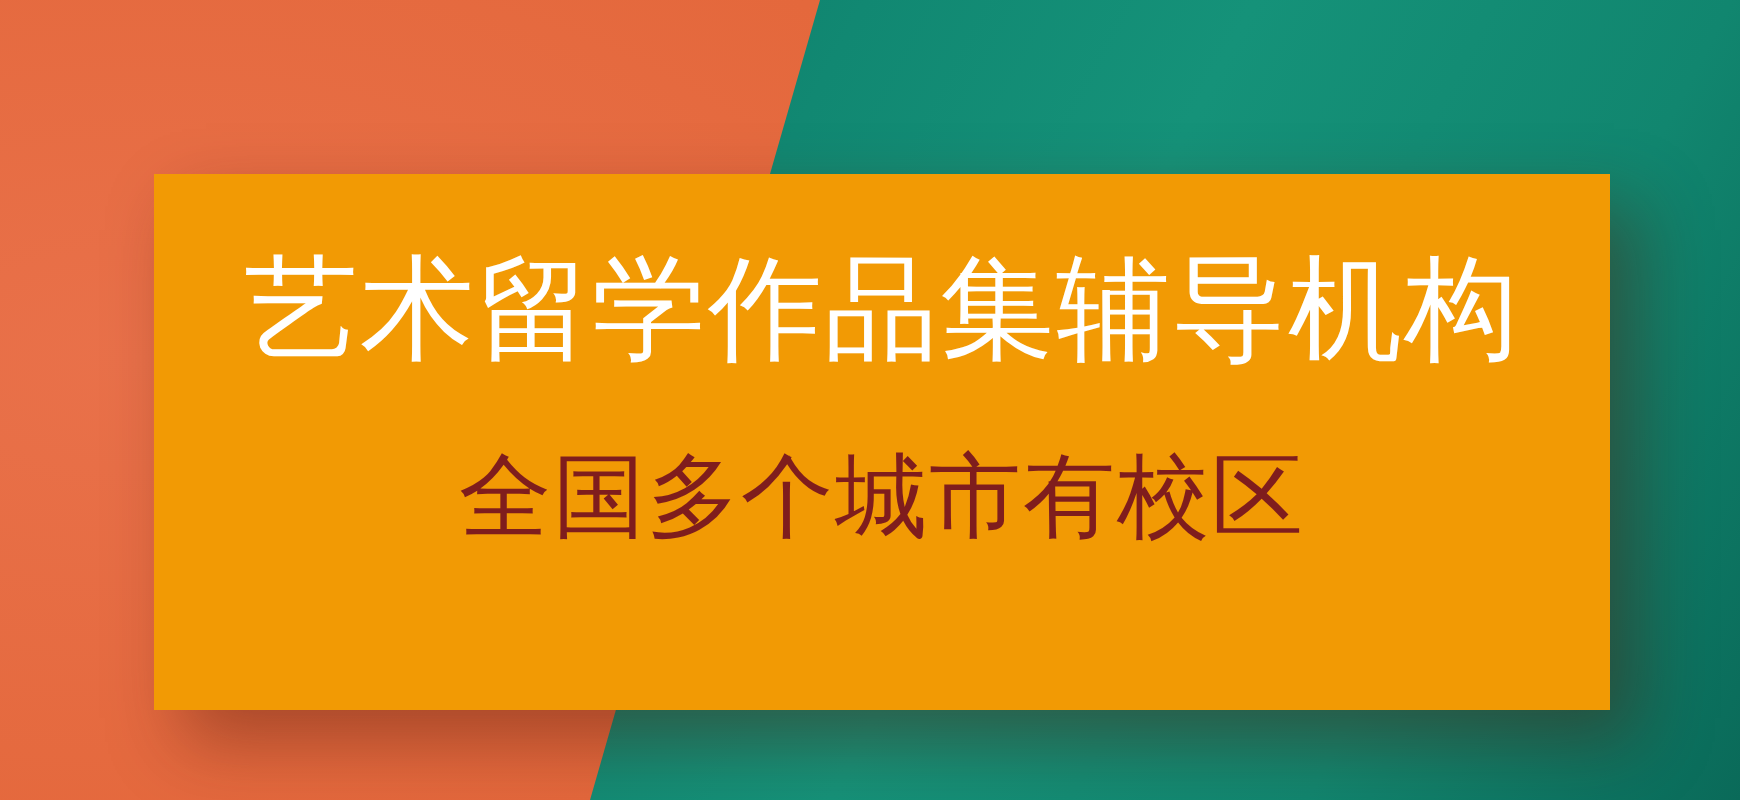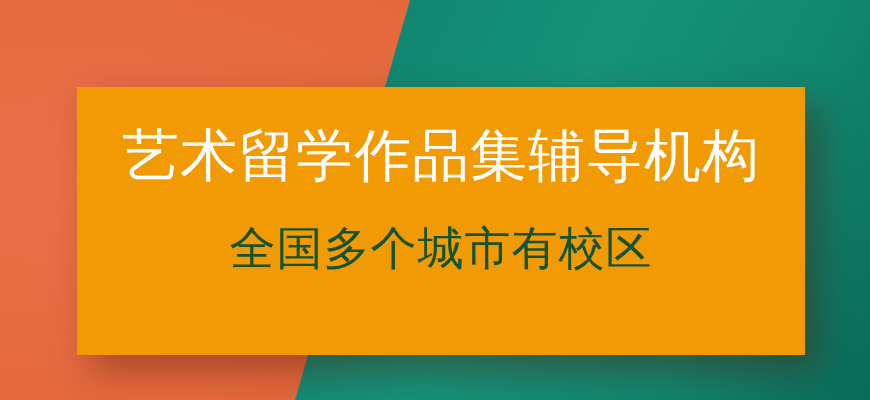--- a/index.html
+++ b/index.html
@@ -63,21 +63,21 @@
     color: #ffffff;
     font-size: 57px;
     line-height: 1.18;
     letter-spacing: 1px;
     font-weight: 400;
     white-space: nowrap;
     text-align: center;
   }
   .subline {
     margin-top: 32px;
-    color: #14532d;
+    color: #7f1d1d;
     font-size: 46px;
     line-height: 1.2;
     letter-spacing: 1px;
     font-weight: 400;
     white-space: nowrap;
     text-align: center;
   }
 </style>
 </head>
 <body>

